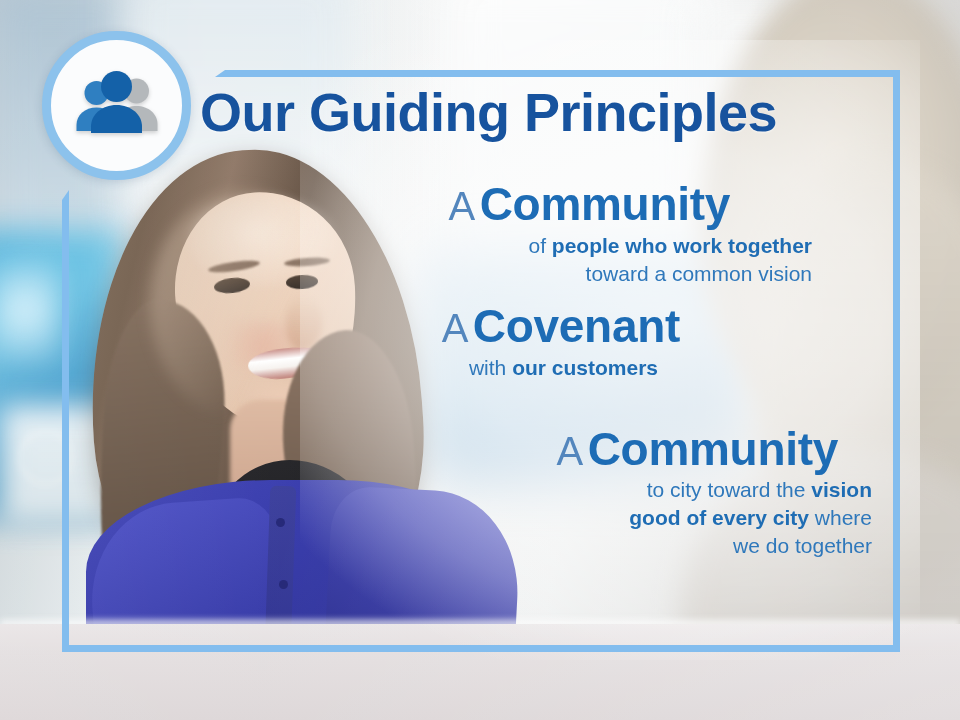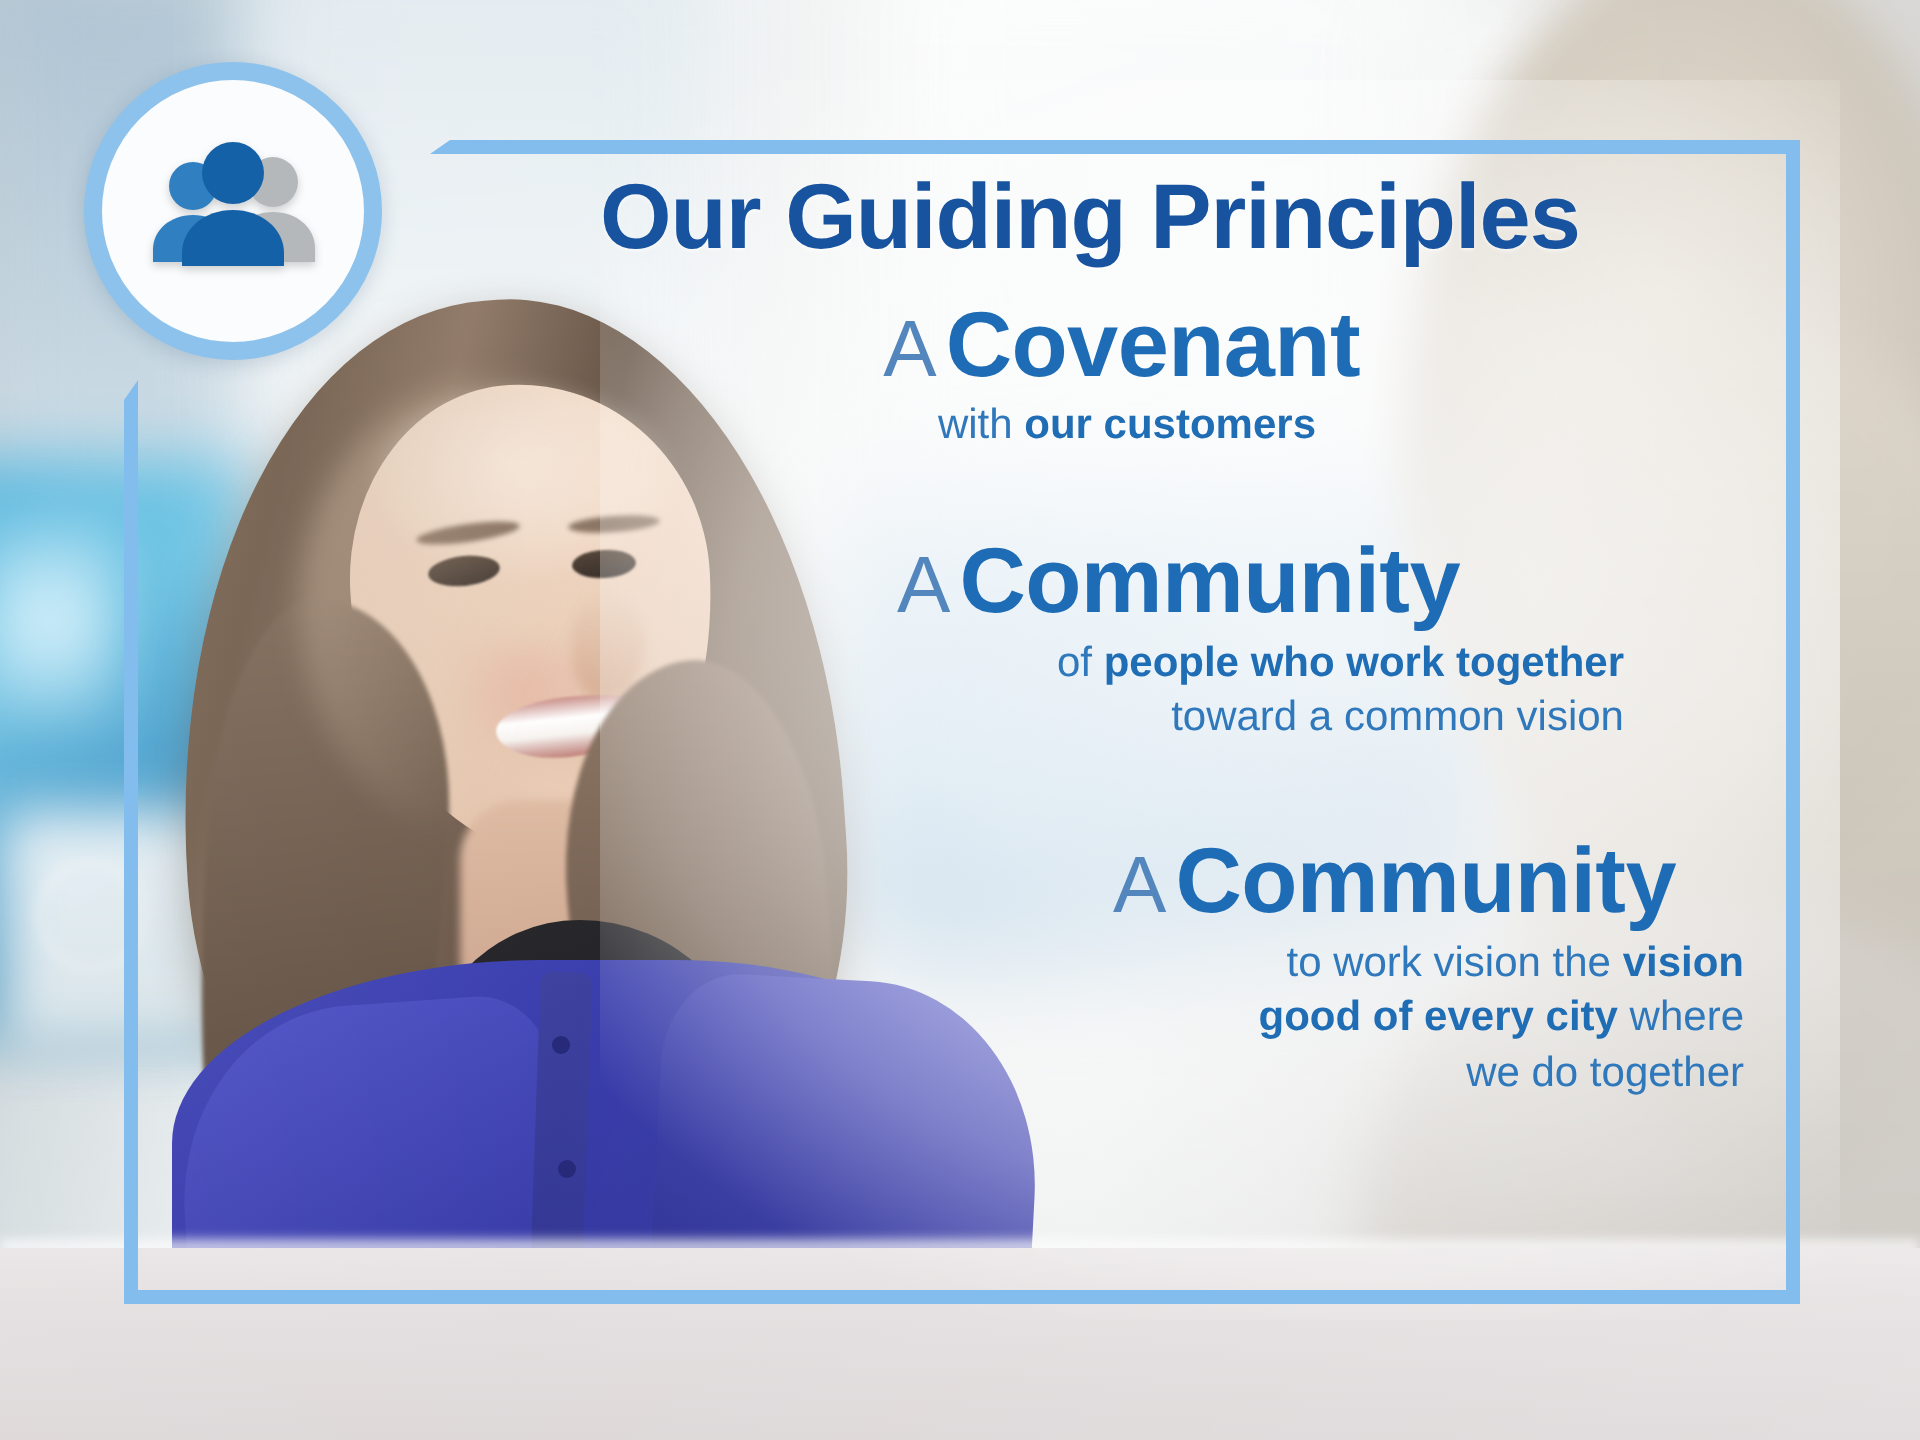--- a/index.html
+++ b/index.html
@@ -168,22 +168,22 @@
     position:absolute;left:42px;top:31px;width:149px;height:149px;border-radius:50%;
     background:#fbfcfd;border:9px solid #8cc2ec;box-sizing:border-box;
     box-shadow:0 2px 10px rgba(40,70,110,.18);
     display:flex;align-items:center;justify-content:center;
   }
   .badge-circle svg{display:block;filter:drop-shadow(0 2px 2px rgba(0,0,0,.18));}
 
   
   .copy{position:absolute;left:200px;top:84px;width:690px;text-align:right;}
   .title{
-    font-size:46px;font-weight:bold;color:#17539e;letter-spacing:-.5px;line-height:1.06;
-    text-align:center;margin:0 0 6px 0;
+    font-size:54px;font-weight:bold;color:#17539e;letter-spacing:-.5px;line-height:1.06;
+    text-align:left;margin:0 0 6px 0;
     text-shadow:0 1px 2px rgba(255,255,255,.65);
   }
   .block{margin:0;padding:0;}
   .big{line-height:1.1;margin:0;}
   .big .art{font-size:40px;font-weight:normal;color:#5386bd;}
   .big .word{font-size:46px;font-weight:bold;color:#1d6cb5;letter-spacing:-.3px;}
   .sub{font-size:21px;color:#2f78bb;line-height:1.32;margin:2px 0 0 0;}
   .sub b{font-weight:bold;color:#1f6db4;}
   .b1{margin-top:14px;}
   .b2{margin-top:38px;}
@@ -277,47 +277,47 @@
         <circle cx="45.5" cy="16.5" r="15.5" fill="#1461a8"></circle>
         <path d="M45.5 35c-14.5 0-25.5 9.6-25.5 21.5V63h51v-6.5C71 44.6 60 35 45.5 35z" fill="#1461a8"></path>
       </svg>
     </span>
   </div>
 
   <div class="copy">
 
     <h1 class="title">Our Guiding Principles</h1>
 
+    <div class="block b2">
+      <p class="big">
+        <span class="art">A</span>
+        <span class="word">Community</span>
+      </p>
+      <p class="sub">
+        <span class="txt">of </span><b>people who work together</b><br>
+        <span class="txt">toward a common vision</span>
+      </p>
+    </div>
+
     <div class="block b1">
       <p class="big">
         <span class="art">A</span>
         <span class="word">Covenant</span>
       </p>
       <p class="sub">
         <span class="txt">with </span><b>our customers</b>
       </p>
     </div>
 
-    <div class="block b2">
-      <p class="big">
-        <span class="art">A</span>
-        <span class="word">Community</span>
-      </p>
-      <p class="sub">
-        <span class="txt">of </span><b>people who work together</b><br>
-        <span class="txt">toward a common vision</span>
-      </p>
-    </div>
-
     <div class="block b3">
       <p class="big">
         <span class="art">A</span>
         <span class="word">Community</span>
       </p>
       <p class="sub">
-        <span class="txt">to work vision the </span><b>vision</b><br>
+        <span class="txt">to city toward the </span><b>vision</b><br>
         <b>good of every city</b><span class="txt"> where</span><br>
         <span class="txt">we do together</span>
       </p>
     </div>
 
   </div>
 </div>
 
 </body></html>

